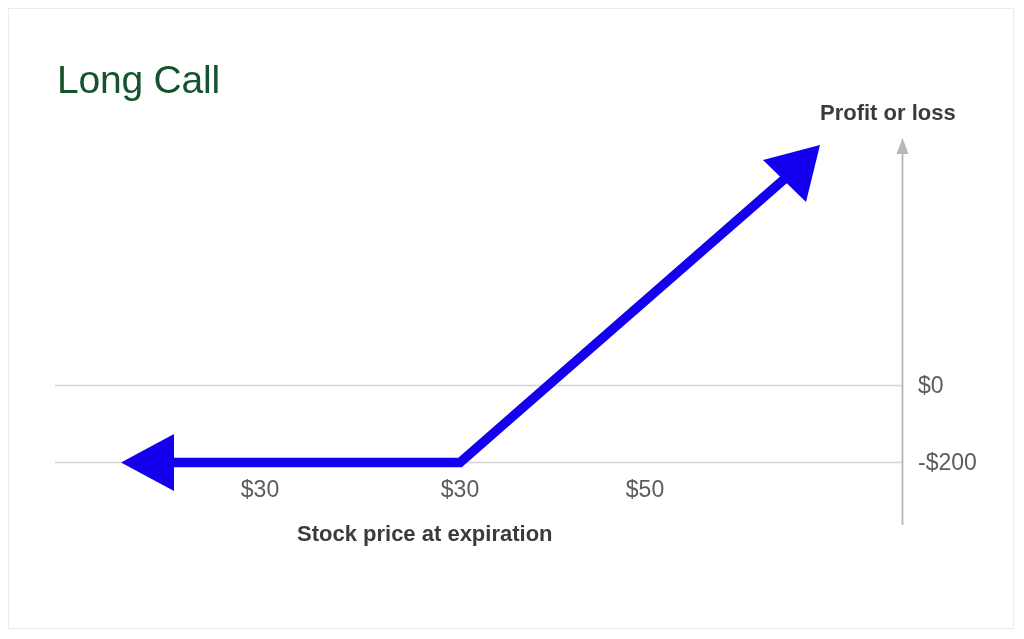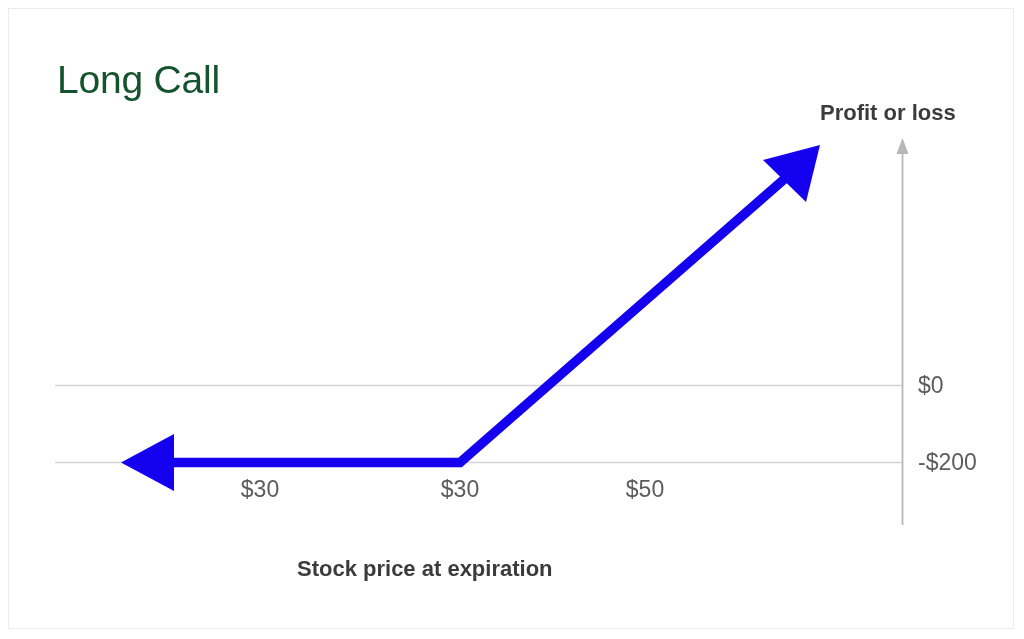--- a/index.html
+++ b/index.html
@@ -55,21 +55,20 @@
     color: #3b3b3b;
     white-space: nowrap;
   }
   #y-axis-title {
     left: 820px;
     top: 100px;
   }
   #x-axis-title {
     left: 297px;
     top: 521px;
-    margin-top: 35px;
   }
 
   .tick-label {
     position: absolute;
     font-size: 23px;
     font-weight: 400;
     color: #5c5c5c;
     white-space: nowrap;
   }
   .x-tick {

